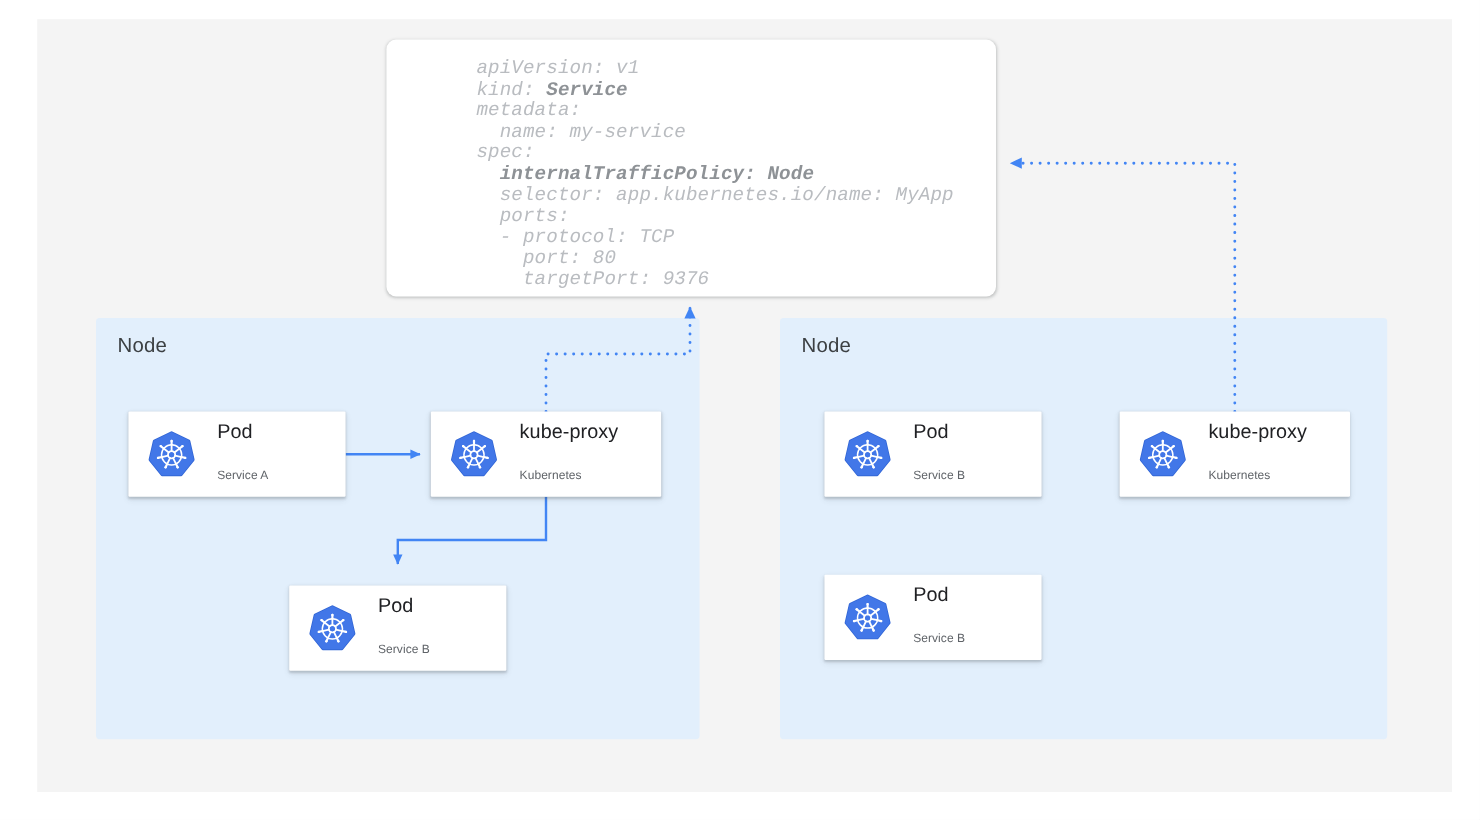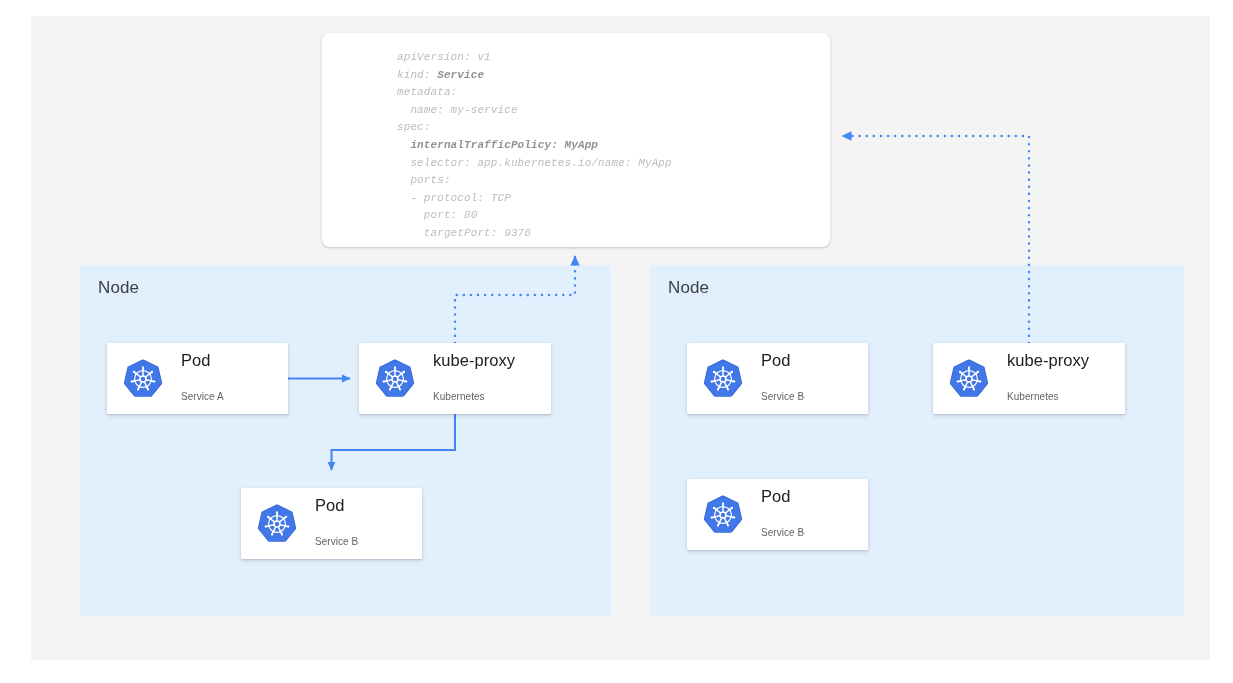--- a/index.html
+++ b/index.html
@@ -43,37 +43,36 @@
     box-sizing: border-box;
     overflow: hidden;
   }
   #yaml-code {
     position: absolute;
     left: 75px;
     top: 16px;
     margin: 0;
     font-family: "Liberation Mono", "DejaVu Sans Mono", monospace;
     font-style: italic;
-    font-size: 11px;
+    font-size: 16px;
     line-height: 17.6px;
     color: #b9bcc0;
     white-space: pre;
     letter-spacing: 0.1px;
   }
   #yaml-code b {
     color: #8e9296;
     font-weight: 700;
   }
 
   
   .node-panel {
     position: absolute;
     background: #e2effc;
     border-radius: 3px;
-    padding-left: 28px;
   }
   #node-left  { left: 80px;  top: 265px; width: 503px; height: 351px; }
   #node-right { left: 650px; top: 265px; width: 506px; height: 351px; }
 
   .node-label {
     position: absolute;
     left: 18px;
     top: 13px;
     font-size: 17px;
     color: #3c4043;
@@ -142,21 +141,21 @@
 
     
   </div>
 
   <div id="yaml-card">
     <pre id="yaml-code">apiVersion: v1
 kind: <b>Service</b>
 metadata:
   name: my-service
 spec:
-  <b>internalTrafficPolicy: MyApp</b>
+  <b>internalTrafficPolicy: Node</b>
   selector: app.kubernetes.io/name: MyApp
   ports:
   - protocol: TCP
     port: 80
     targetPort: 9376</pre>
   </div>
 
   <div class="node-panel" id="node-left">
     <div class="node-label">Node</div>
   </div>

